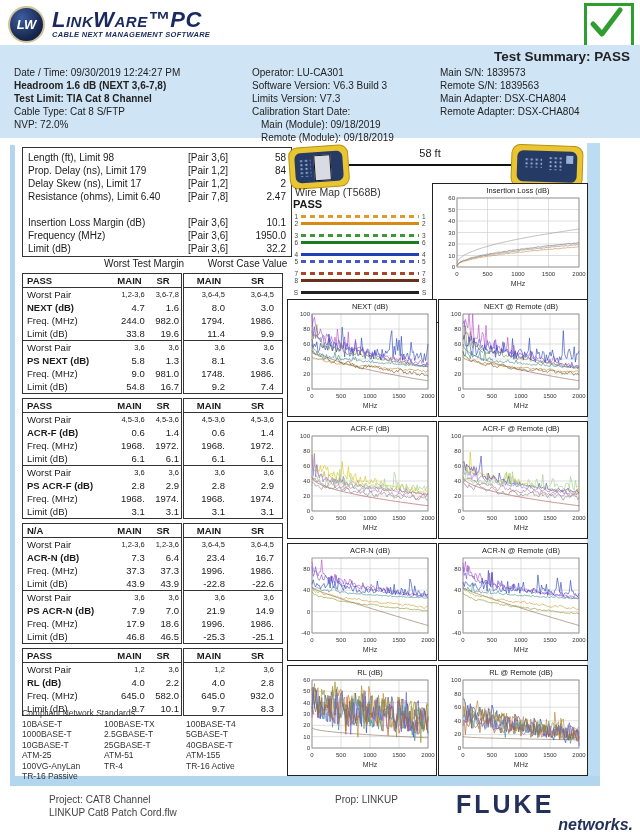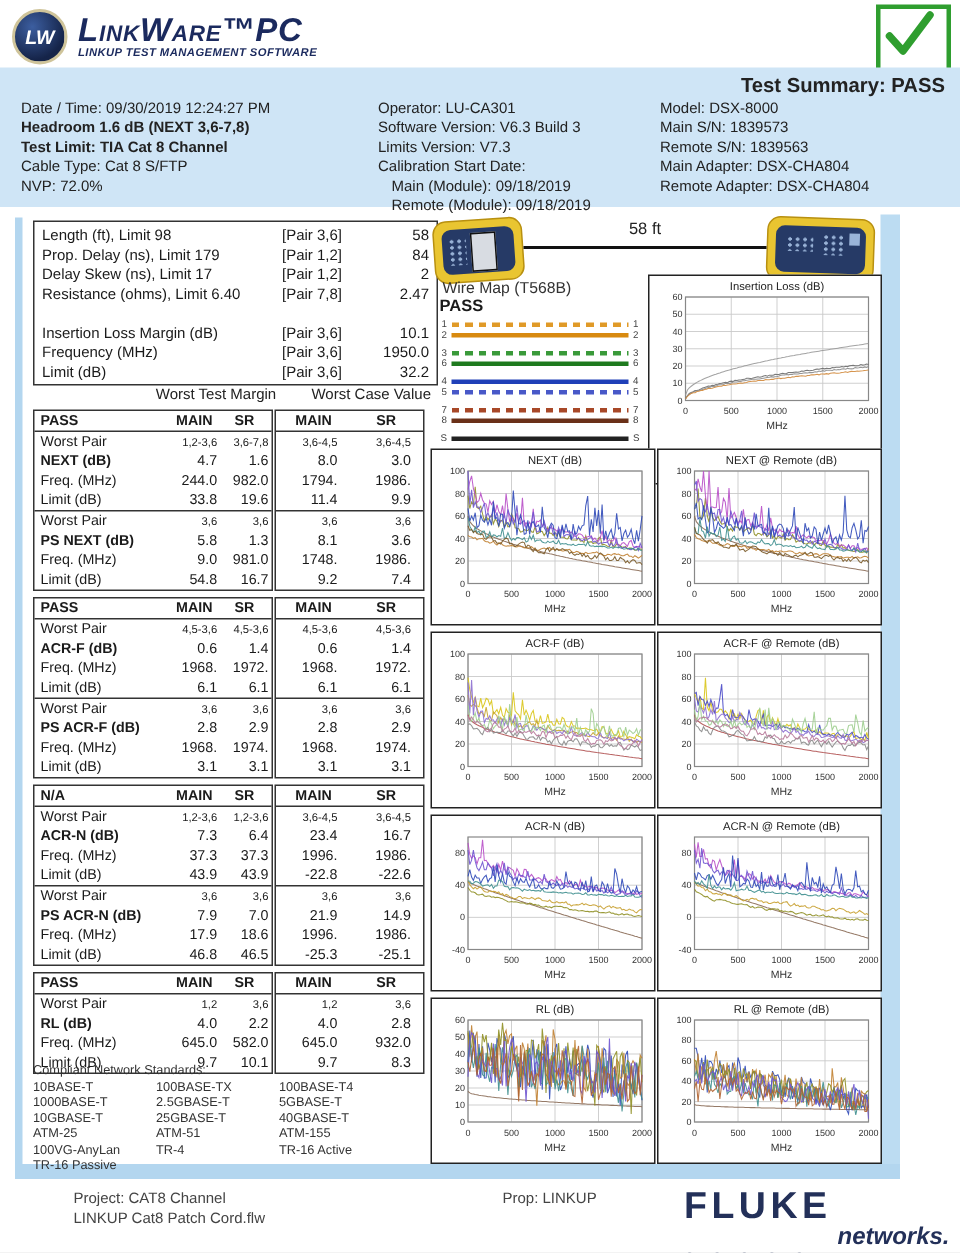--- a/index.html
+++ b/index.html
@@ -101,21 +101,21 @@
 </style>
 </head>
 <body>
 
 <div class="page">
 
   <div class="abs logo">
     <div class="logo-circle">LW</div>
     <div>
       <div class="logo-title">LinkWare™PC</div>
-      <div class="logo-sub">LINKUP TEST MANAGEMENT SOFTWARE</div>
+      <div class="logo-sub">CABLE NEXT MANAGEMENT SOFTWARE</div>
     </div>
   </div>
 
   <div class="abs check-box">
     <svg width="38" height="34" viewBox="0 0 38 34">
       <path d="M6 18 L15 28 L33 4" fill="none" stroke="#2f9e2f" stroke-width="5" stroke-linecap="round" stroke-linejoin="round"></path>
     </svg>
   </div>
 
   <div class="abs head-band">
@@ -129,21 +129,20 @@
       </div>
     <div class="hb-col" style="left:252px;width:185px;">
         <div>Operator: LU-CA301</div>
         <div>Software Version: V6.3 Build 3</div>
         <div>Limits Version: V7.3</div>
         <div>Calibration Start Date:</div>
         <div class="ind">Main (Module): 09/18/2019</div>
         <div class="ind">Remote (Module): 09/18/2019</div>
       </div>
     <div class="hb-col" style="left:440px;width:192px;">
-        <div>Model: DSX-8000</div>
         <div>Main S/N: 1839573</div>
         <div>Remote S/N: 1839563</div>
         <div>Main Adapter: DSX-CHA804</div>
         <div>Remote Adapter: DSX-CHA804</div>
       </div>
   </div>
 
   <div class="abs frame-left"></div>
   <div class="abs frame-right"></div>
   <div class="abs frame-bottom"></div>

